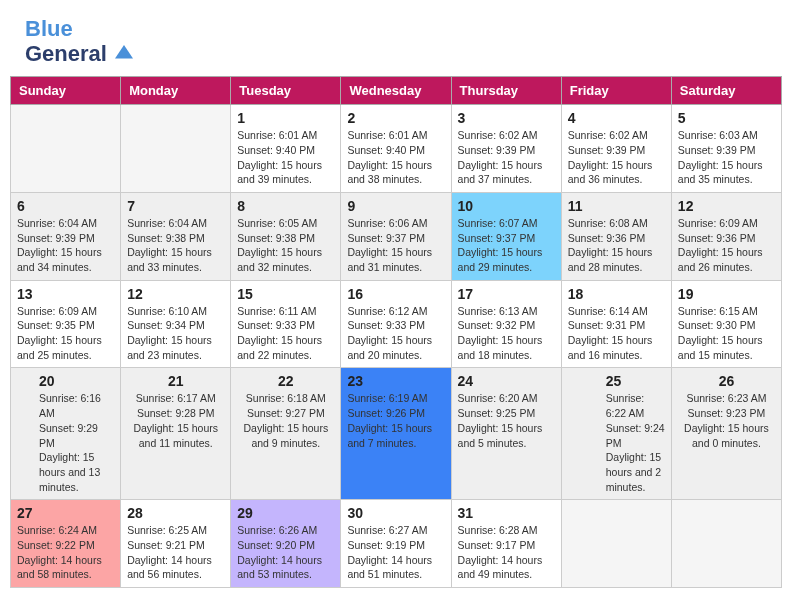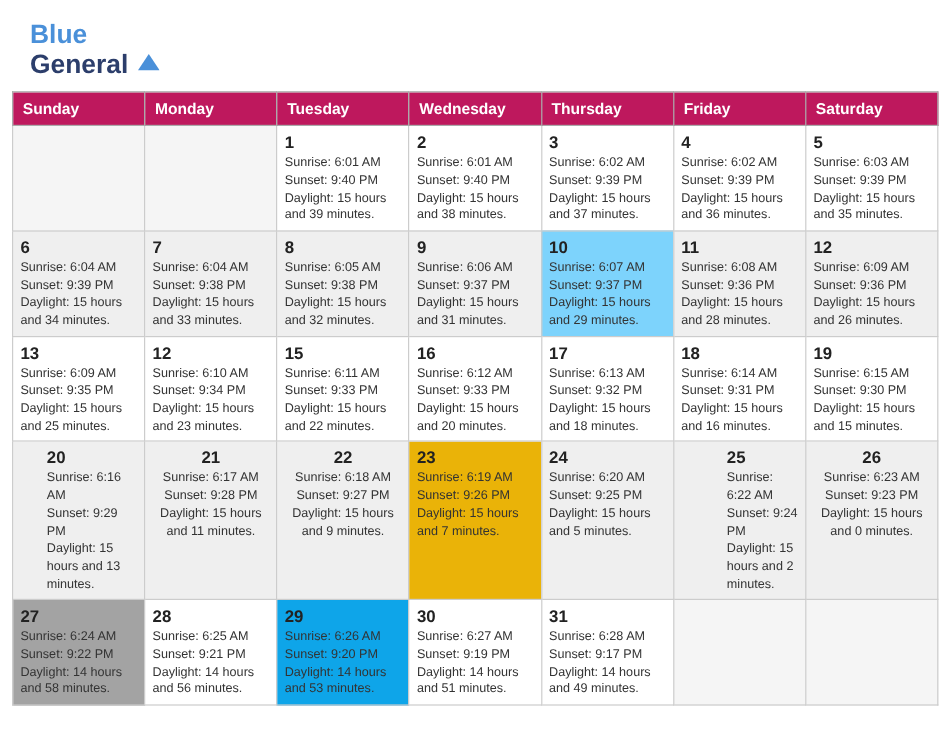--- a/index.html
+++ b/index.html
@@ -218,47 +218,47 @@
           <div class="day-info">Sunrise: 6:16 AM<br>Sunset: 9:29 PM<br>Daylight: 15 hours and 13 minutes.</div>
         </td>
         <td style="background: rgb(239, 239, 239); text-align: center;">
           <div class="day-number">21</div>
           <div class="day-info">Sunrise: 6:17 AM<br>Sunset: 9:28 PM<br>Daylight: 15 hours and 11 minutes.</div>
         </td>
         <td style="background: rgb(239, 239, 239); text-align: center;">
           <div class="day-number">22</div>
           <div class="day-info">Sunrise: 6:18 AM<br>Sunset: 9:27 PM<br>Daylight: 15 hours and 9 minutes.</div>
         </td>
-        <td style="background: #eab308;">
+        <td style="background: #3b82f6;">
           <div class="day-number">23</div>
           <div class="day-info">Sunrise: 6:19 AM<br>Sunset: 9:26 PM<br>Daylight: 15 hours and 7 minutes.</div>
         </td>
         <td style="background: rgb(239, 239, 239);">
           <div class="day-number">24</div>
           <div class="day-info">Sunrise: 6:20 AM<br>Sunset: 9:25 PM<br>Daylight: 15 hours and 5 minutes.</div>
         </td>
         <td style="background: rgb(239, 239, 239); padding-left: 44px;">
           <div class="day-number">25</div>
           <div class="day-info">Sunrise: 6:22 AM<br>Sunset: 9:24 PM<br>Daylight: 15 hours and 2 minutes.</div>
         </td>
         <td style="background: rgb(239, 239, 239); text-align: center;">
           <div class="day-number">26</div>
           <div class="day-info">Sunrise: 6:23 AM<br>Sunset: 9:23 PM<br>Daylight: 15 hours and 0 minutes.</div>
         </td>
       </tr>
       <tr>
-        <td style="background: #a3a3a3;">
+        <td style="background: #fca5a5;">
           <div class="day-number">27</div>
           <div class="day-info">Sunrise: 6:24 AM<br>Sunset: 9:22 PM<br>Daylight: 14 hours and 58 minutes.</div>
         </td>
         <td style="background: rgb(255, 255, 255);">
           <div class="day-number">28</div>
           <div class="day-info">Sunrise: 6:25 AM<br>Sunset: 9:21 PM<br>Daylight: 14 hours and 56 minutes.</div>
         </td>
-        <td style="background: #0ea5e9;">
+        <td style="background: #c4b5fd;">
           <div class="day-number">29</div>
           <div class="day-info">Sunrise: 6:26 AM<br>Sunset: 9:20 PM<br>Daylight: 14 hours and 53 minutes.</div>
         </td>
         <td style="background: rgb(255, 255, 255);">
           <div class="day-number">30</div>
           <div class="day-info">Sunrise: 6:27 AM<br>Sunset: 9:19 PM<br>Daylight: 14 hours and 51 minutes.</div>
         </td>
         <td style="background: rgb(255, 255, 255);">
           <div class="day-number">31</div>
           <div class="day-info">Sunrise: 6:28 AM<br>Sunset: 9:17 PM<br>Daylight: 14 hours and 49 minutes.</div>

